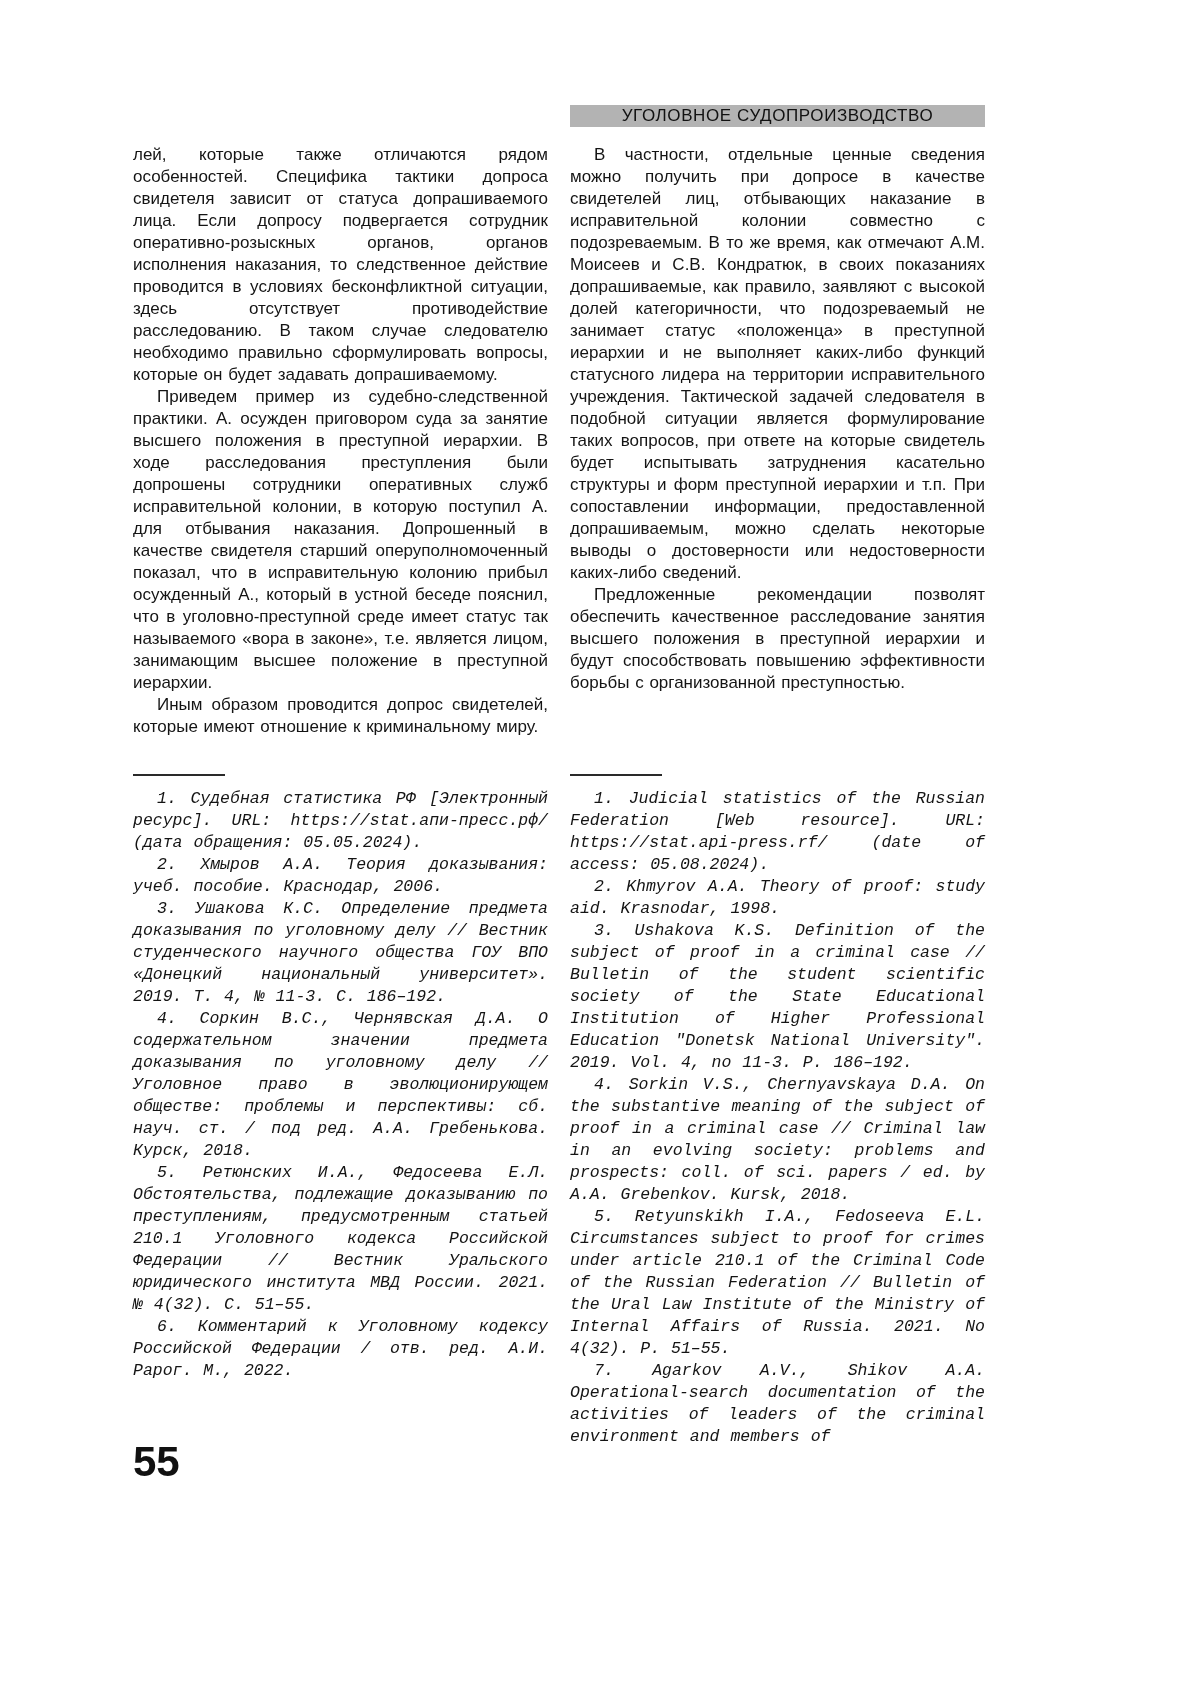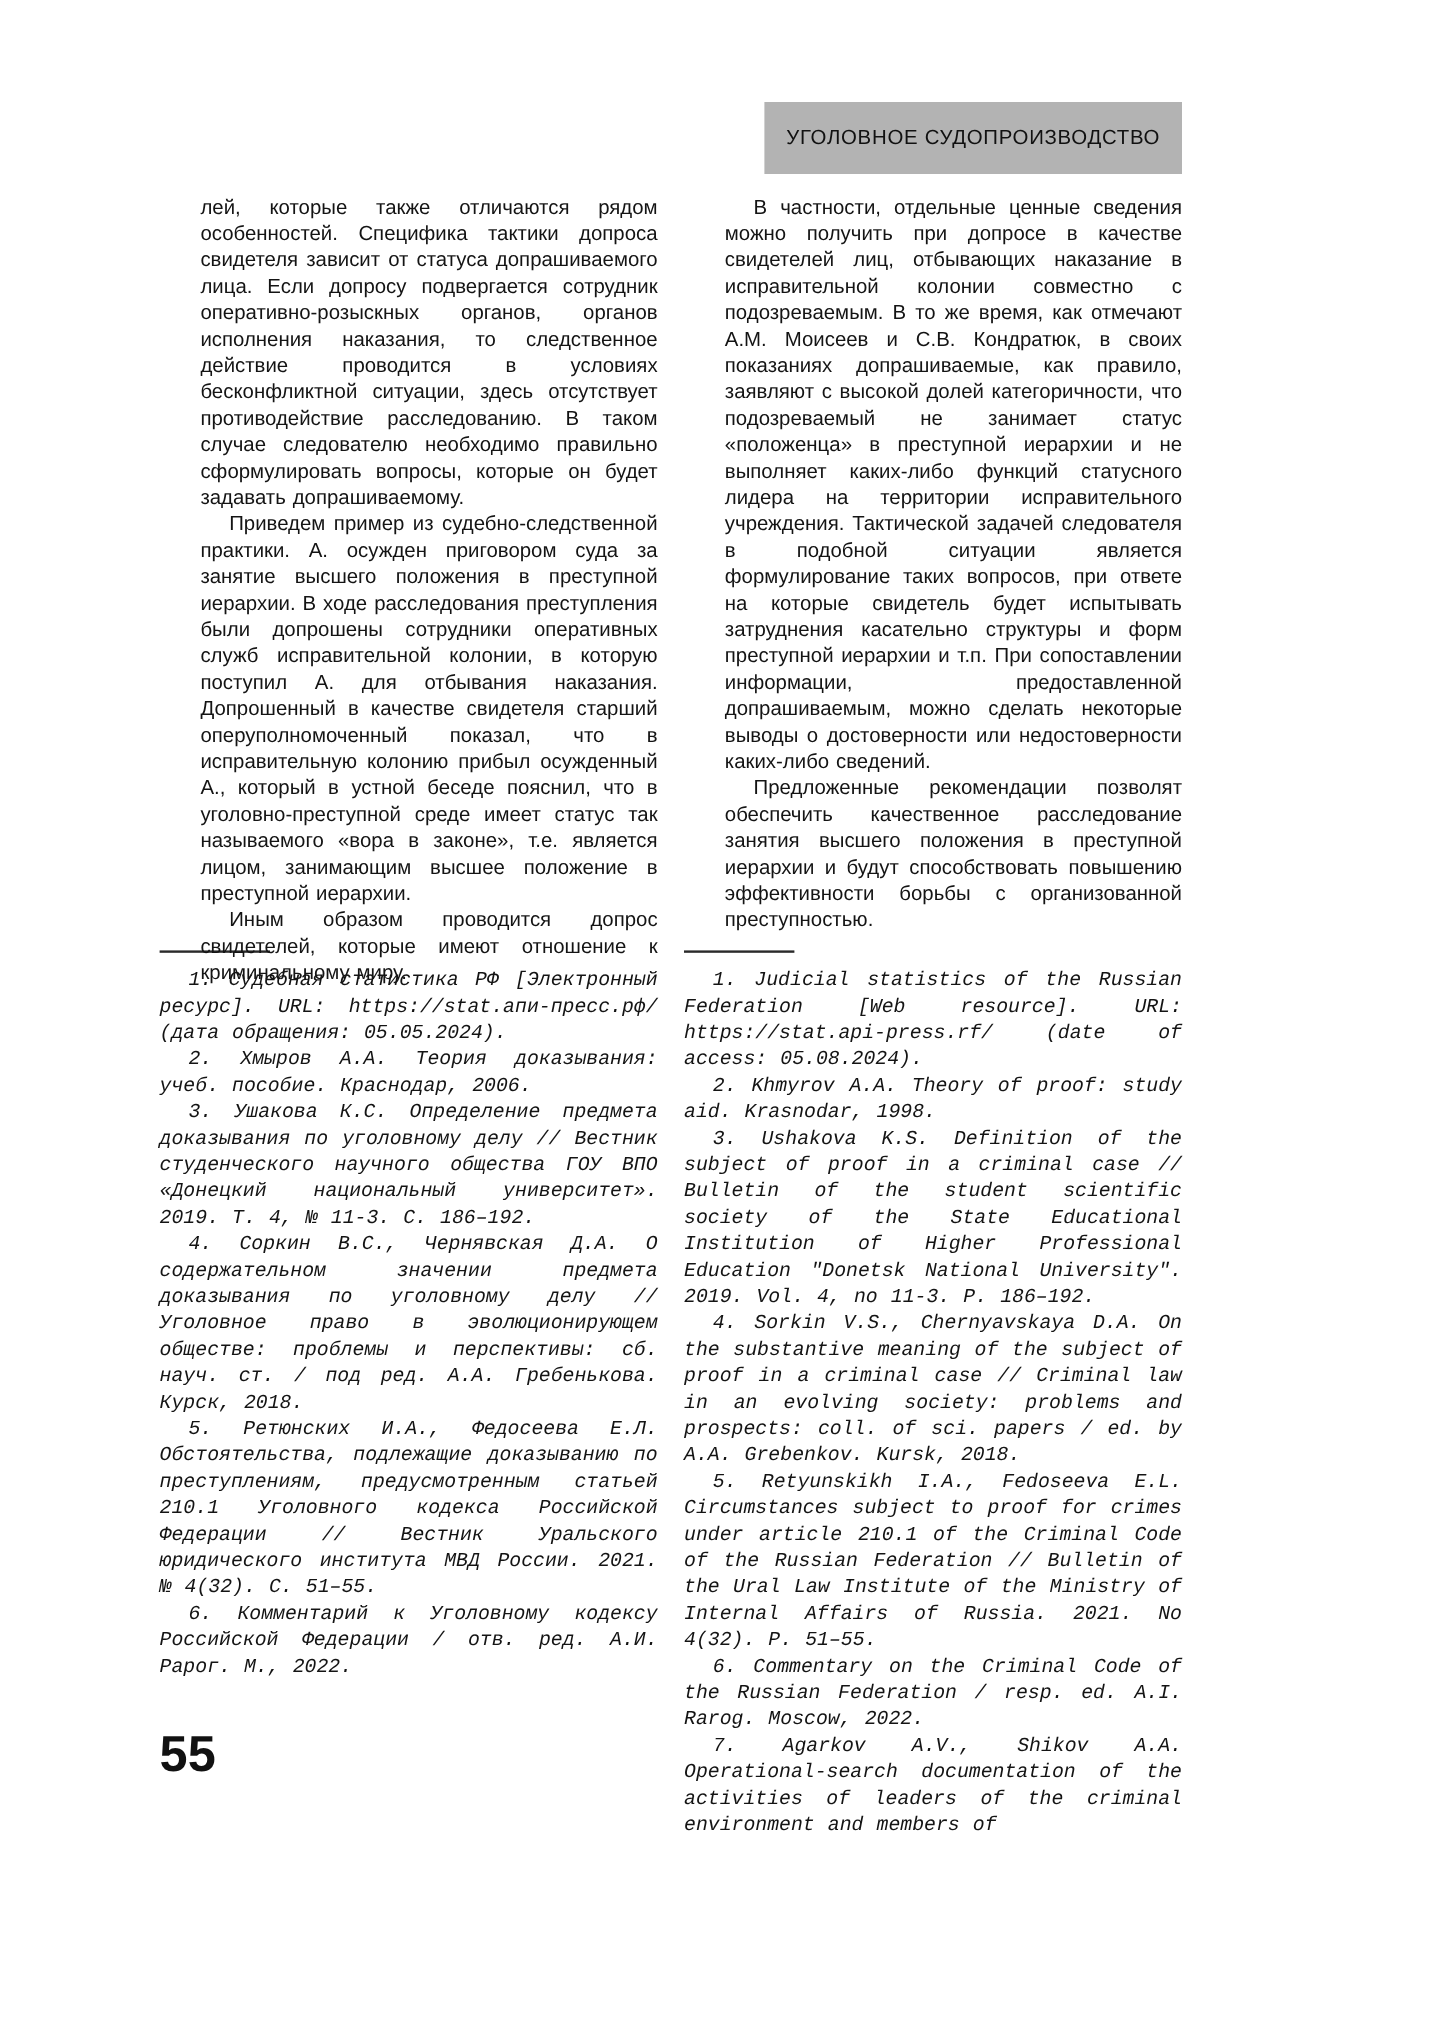--- a/index.html
+++ b/index.html
@@ -22,39 +22,39 @@
     top: 85px;
     width: 852px;
   }
   .header-row {
     display: flex;
     justify-content: flex-end;
     margin-bottom: 17px;
   }
   .section-title {
     box-sizing: border-box;
-    width: 348px;
+    width: 415px;
     background: #b3b3b3;
     color: #111111;
     font-size: 17px;
     line-height: 22px;
     text-align: center;
     letter-spacing: 0.6px;
-    padding: 19px 4px;
+    padding: 0 4px;
+    margin-top: 20px;
   }
   .columns {
     display: flex;
     gap: 22px;
   }
   .col {
     width: 415px;
   }
   .body-block {
     height: 630px;
-    margin-left: 34px;
   }
   .para {
     margin: 0;
     font-size: 17px;
     line-height: 22px;
     text-align: justify;
     text-indent: 24px;
     word-spacing: 1px;
   }
   .para.no-indent {
@@ -120,21 +120,20 @@
           <p class="para">В частности, отдельные ценные сведения можно получить при допросе в качестве свидетелей лиц, отбывающих наказание в исправительной колонии совместно с подозреваемым. В то же время, как отмечают А.М. Моисеев и С.В. Кондратюк, в своих показаниях допрашиваемые, как правило, заявляют с высокой долей категоричности, что подозреваемый не занимает статус «положенца» в преступной иерархии и не выполняет каких-либо функций статусного лидера на территории исправительного учреждения. Тактической задачей следователя в подобной ситуации является формулирование таких вопросов, при ответе на которые свидетель будет испытывать затруднения касательно структуры и форм преступной иерархии и т.п. При сопоставлении информации, предоставленной допрашиваемым, можно сделать некоторые выводы о достоверности или недостоверности каких-либо сведений.</p>
           <p class="para">Предложенные рекомендации позволят обеспечить качественное расследование занятия высшего положения в преступной иерархии и будут способствовать повышению эффективности борьбы с организованной преступностью.</p>
         </div>
         <div class="refs">
           <div class="ref-rule"></div>
           <p class="ref">1. Judicial statistics of the Russian Federation [Web resource]. URL: https://stat.api-press.rf/ (date of access: 05.08.2024).</p>
           <p class="ref">2. Khmyrov A.A. Theory of proof: study aid. Krasnodar, 1998.</p>
           <p class="ref">3. Ushakova K.S. Definition of the subject of proof in a criminal case // Bulletin of the student scientific society of the State Educational Institution of Higher Professional Education "Donetsk National University". 2019. Vol. 4, no 11-3. P. 186–192.</p>
           <p class="ref">4. Sorkin V.S., Chernyavskaya D.A. On the substantive meaning of the subject of proof in a criminal case // Criminal law in an evolving society: problems and prospects: coll. of sci. papers / ed. by A.A. Grebenkov. Kursk, 2018.</p>
           <p class="ref">5. Retyunskikh I.A., Fedoseeva E.L. Circumstances subject to proof for crimes under article 210.1 of the Criminal Code of the Russian Federation // Bulletin of the Ural Law Institute of the Ministry of Internal Affairs of Russia. 2021. No 4(32). P. 51–55.</p>
-          <p class="ref">6. Commentary on the Criminal Code of the Russian Federation / resp. ed. A.I. Rarog. Moscow, 2022.</p>
           <p class="ref">7. Agarkov A.V., Shikov A.A. Operational-search documentation of the activities of leaders of the criminal environment and members of</p>
         </div>
       </div>
 
     </div>
   </div>
 
   <div class="page-number">55</div>
 </div>
 

